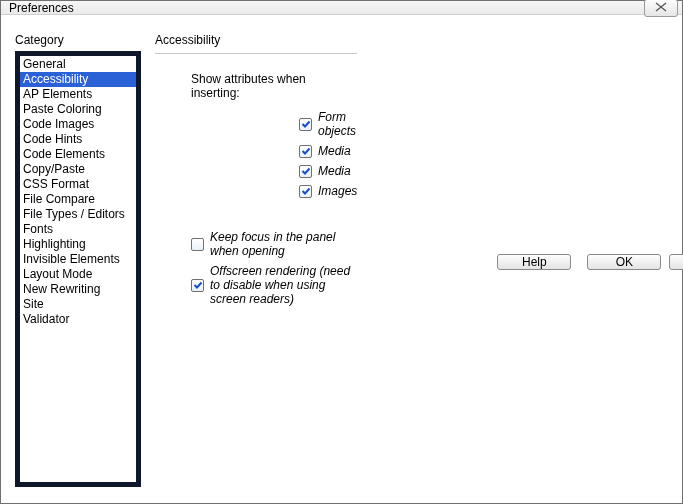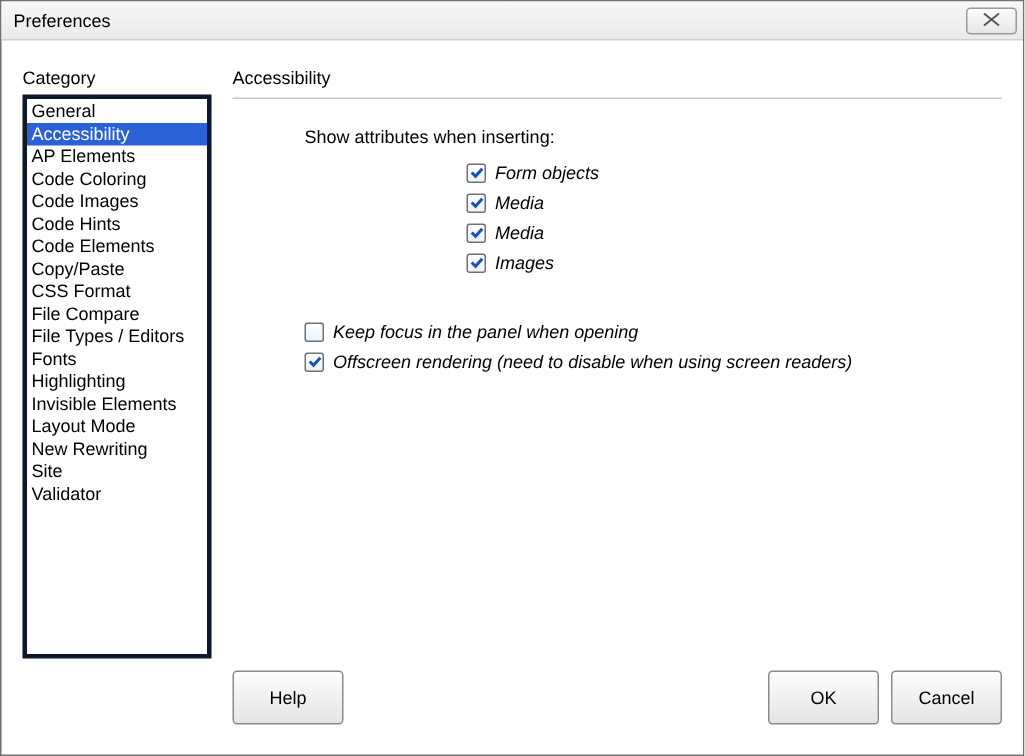--- a/index.html
+++ b/index.html
@@ -13,21 +13,21 @@
     overflow: hidden;
   }
   .window {
     width: 683px; height: 504px;
     border: 1px solid #707070;
     background: #ffffff;
     display: flex;
     flex-direction: column;
   }
   .titlebar {
-    height: 26px;
+    height: 14px;
     background: linear-gradient(#f7f7f7,#eaeaea);
     border-bottom: 1px solid #d0d0d0;
     display: flex;
     align-items: center;
     padding: 0 4px 0 8px;
   }
   .titlebar .title {
     flex: 1;
     font-size: 12px;
   }
@@ -39,56 +39,55 @@
     display: flex;
     align-items: center;
     justify-content: center;
     cursor: default;
   }
   .close-btn svg { width: 12px; height: 10px; }
   .body {
     flex: 1;
     padding: 18px 14px 16px 14px;
     display: flex;
-    flex-direction: column;
   }
   .cols {
     flex: 1;
     display: flex;
     gap: 14px;
     min-height: 0;
   }
   .col-left { width: 126px; display:flex; flex-direction:column;}
   .col-right { flex: 1; display:flex; flex-direction:column; }
   .cat-label { margin-bottom: 4px; }
   .panel-label { margin-bottom: 4px; }
   .listbox {
     flex: 1;
-    border: 3px solid #0f172a;
+    border: 5px solid #0f172a;
     background: #fff;
     overflow: hidden;
     padding: 1px 0;
   }
   .listitem {
     padding: 0 3px;
     line-height: 15px;
     white-space: nowrap;
     cursor: default;
   }
   .listitem.selected {
     background: #2b61d6;
     color: #fff;
   }
   .panel-rule {
     border: none;
     border-top: 1px solid #c8c8c8;
     margin: 2px 0 18px 0;
   }
   .section {
-    margin-left: 48px;
+    margin-left: 36px;
   }
   .section-heading {
     margin-bottom: 10px;
   }
   .check-row {
     display: flex;
     align-items: center;
     gap: 6px;
     margin-bottom: 6px;
     font-style: italic;
@@ -114,21 +113,21 @@
   .chk .tick { stroke: #1650c4; stroke-width: 2; fill: none; }
   .footer {
     display: flex;
     align-items: center;
     padding: 8px 0 4px 0;
     gap: 8px;
   }
   .footer .spacer { flex: 1; }
   .btn {
     min-width: 74px;
-    height: 36px;
+    height: 16px;
     border: 1px solid #8a8a8a;
     border-radius: 3px;
     background: linear-gradient(#fdfdfd,#e4e4e4);
     display: inline-flex;
     align-items: center;
     justify-content: center;
     padding: 0 12px;
     cursor: default;
   }
   .help-btn-wrap {
@@ -152,21 +151,21 @@
 
   <div class="body">
     <div class="cols">
 
       <div class="col-left">
         <div class="cat-label">Category</div>
         <div class="listbox" id="category-list">
             <div class="listitem">General</div>
             <div class="listitem selected">Accessibility</div>
             <div class="listitem">AP Elements</div>
-            <div class="listitem">Code Coloring</div>
+            <div class="listitem">Paste Coloring</div>
             <div class="listitem">Code Images</div>
             <div class="listitem">Code Hints</div>
             <div class="listitem">Code Elements</div>
             <div class="listitem">Copy/Paste</div>
             <div class="listitem">CSS Format</div>
             <div class="listitem">File Compare</div>
             <div class="listitem">File Types / Editors</div>
             <div class="listitem">Fonts</div>
             <div class="listitem">Highlighting</div>
             <div class="listitem">Invisible Elements</div>

